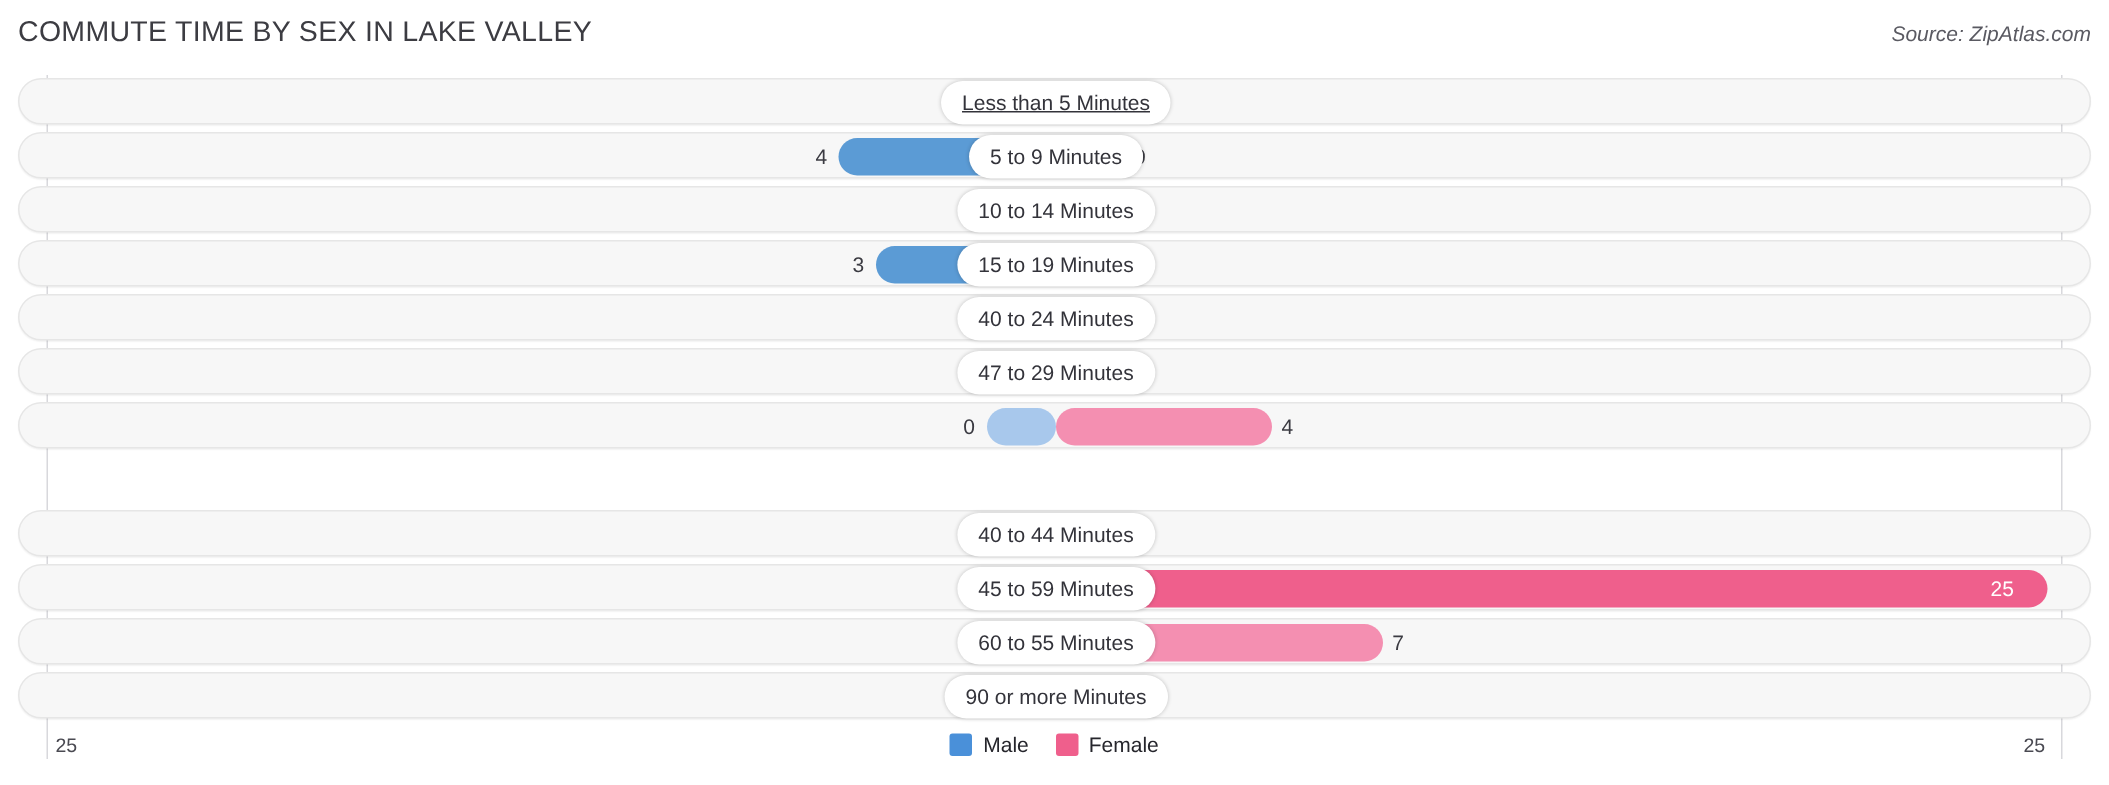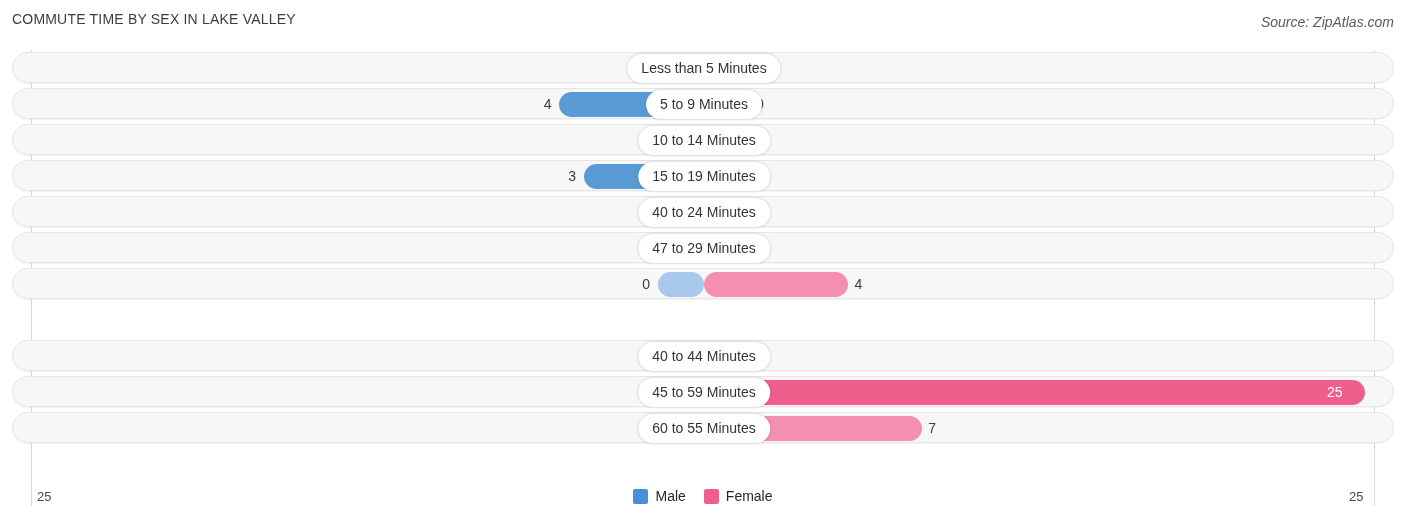--- a/index.html
+++ b/index.html
@@ -7,21 +7,21 @@
     width:1406px;height:523px;
     background:#ffffff;
     font-family:"Liberation Sans","DejaVu Sans",sans-serif;
     overflow:hidden;
     position:relative;
   }
   #chart-root{position:absolute;inset:0;}
 
   .title{
     position:absolute;left:12px;top:11px;
-    font-size:14px;color:#3c3c42;letter-spacing:.2px;
+    font-size:19px;color:#3c3c42;letter-spacing:.2px;
     white-space:nowrap;
   }
   .source{
     position:absolute;right:12px;top:14px;
     font-size:14px;color:#5a5a62;font-style:italic;
     white-space:nowrap;
   }
 
   .plot{position:absolute;left:0;top:50px;width:1406px;height:434px;}
 
@@ -85,21 +85,21 @@
   <div class="source">Source: ZipAtlas.com</div>
 
   <div class="plot" id="plot">
     <div class="gridline left"></div>
     <div class="gridline right"></div>
   <div class="row" style="top: 2px;">
         <div class="bar male" style="left: 645px; width: 46px; background: rgb(168, 200, 236);"></div>
         <div class="bar female" style="left: 691px; width: 46px; background: rgb(249, 168, 196);"></div>
         <div class="bar-val" style="right: 743px;">0</div>
         <div class="bar-val" style="left: 743px;">0</div>
-        <div class="cat-pill" style="left: 691px;">Less than 5 Minutes</div>
+        <div class="cat-pill" style="left: 691px; text-decoration: underline;">Less than 5 Minutes</div>
       </div>
       <div class="row" style="top: 38px;">
         <div class="bar male" style="left: 546.44px; width: 144.56px; background: rgb(91, 155, 213);"></div>
         <div class="bar female" style="left: 691px; width: 46px; background: rgb(249, 168, 196);"></div>
         <div class="bar-val" style="right: 841.56px;">4</div>
         <div class="bar-val" style="left: 743px;">0</div>
         <div class="cat-pill" style="left: 691px;">5 to 9 Minutes</div>
       </div>
       <div class="row" style="top: 74px;">
         <div class="bar male" style="left: 645px; width: 46px; background: rgb(168, 200, 236);"></div>
@@ -149,20 +149,27 @@
         <div class="bar-val inside" style="left: 1314px;">25</div>
         <div class="cat-pill" style="left: 691px;">45 to 59 Minutes</div>
       </div>
       <div class="row" style="top: 362px;">
         <div class="bar male" style="left: 645px; width: 46px; background: rgb(168, 200, 236);"></div>
         <div class="bar female" style="left: 691px; width: 218.2px; background: rgb(244, 143, 177);"></div>
         <div class="bar-val" style="right: 743px;">0</div>
         <div class="bar-val" style="left: 915.2px;">7</div>
         <div class="cat-pill" style="left: 691px;">60 to 55 Minutes</div>
       </div>
+      <div class="row" style="top: 398px;">
+        <div class="bar male" style="left: 645px; width: 46px; background: rgb(168, 200, 236);"></div>
+        <div class="bar female" style="left: 691px; width: 46px; background: rgb(249, 168, 196);"></div>
+        <div class="bar-val" style="right: 743px;">0</div>
+        <div class="bar-val" style="left: 743px;">0</div>
+        <div class="cat-pill" style="left: 691px;">90 or more Minutes</div>
+      </div>
     </div>
 
   <div class="axis-label left">25</div>
   <div class="axis-label right">25</div>
 
   <div class="legend" id="legend">
       <div class="legend-item">
         <span class="swatch" style="background: rgb(74, 144, 217);"></span>
         <span>Male</span>
       </div>

